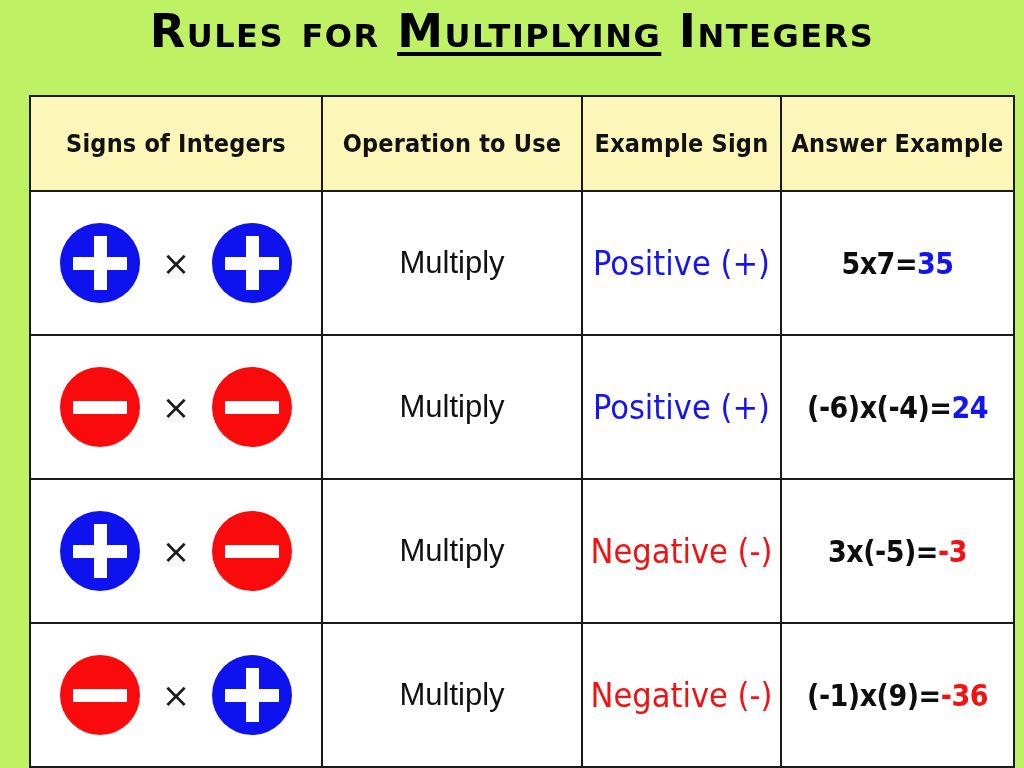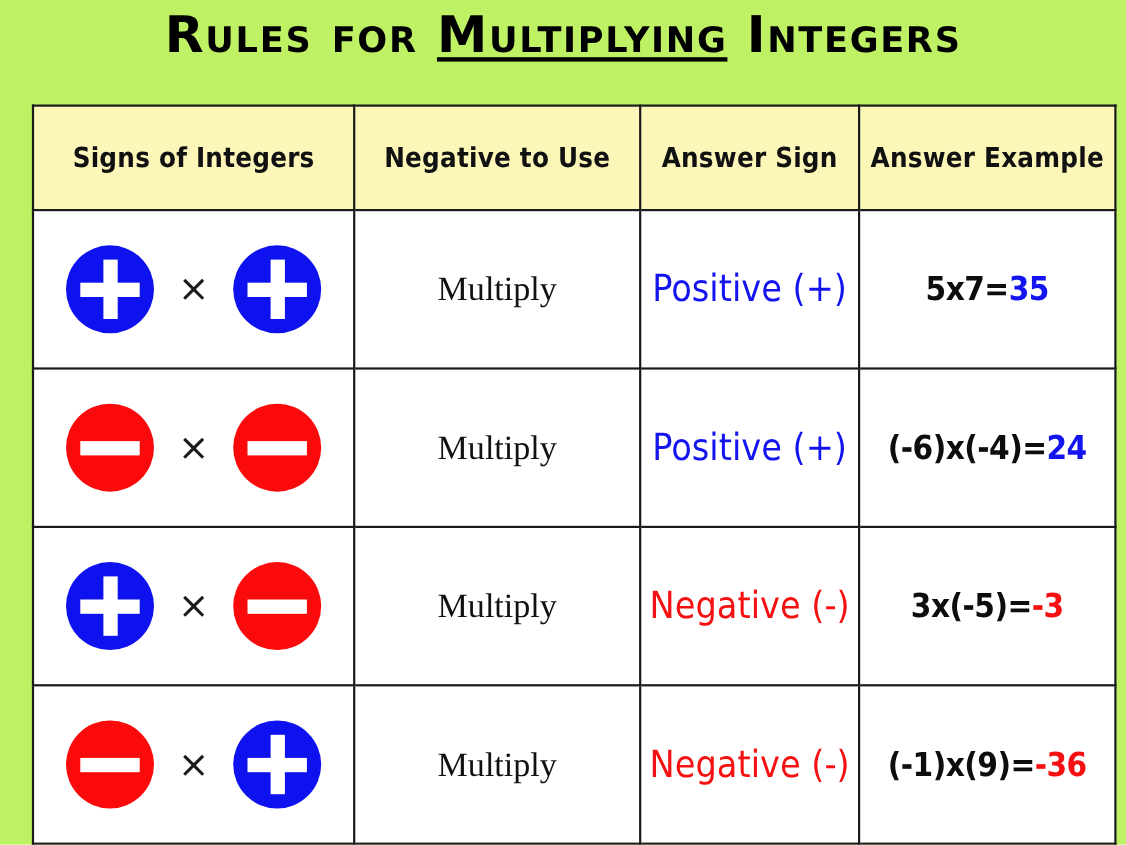--- a/index.html
+++ b/index.html
@@ -130,21 +130,21 @@
   .times {
     font-family: "DejaVu Sans", sans-serif;
     font-size: 34px;
     color: #1a1a1a;
     line-height: 1;
     flex: 0 0 auto;
   }
 
   
   .op-text {
-    font-family: Liberation Serif, serif;
+    font-family: Liberation Sans, sans-serif;
     font-size: 31px;
     color: #111111;
   }
   .ans-text {
     font-family: "DejaVu Sans Condensed", "DejaVu Sans", sans-serif;
     font-size: 34px;
     white-space: nowrap;
   }
   .ans-text.positive { color: #1414f0; }
   .ans-text.negative { color: #f51111; }
@@ -175,24 +175,24 @@
         <col class="c2">
         <col class="c3">
         <col class="c4">
     </colgroup>
     <thead>
       <tr class="hdr-row">
         <th>
           <span class="hdr-text">Signs of Integers</span>
         </th>
         <th>
-          <span class="hdr-text">Negative to Use</span>
-        </th>
-        <th>
-          <span class="hdr-text">Answer Sign</span>
+          <span class="hdr-text">Operation to Use</span>
+        </th>
+        <th>
+          <span class="hdr-text">Example Sign</span>
         </th>
         <th>
           <span class="hdr-text">Answer Example</span>
         </th>
       </tr>
     </thead>
     <tbody>
 
       <tr class="data-row">
         <td>

